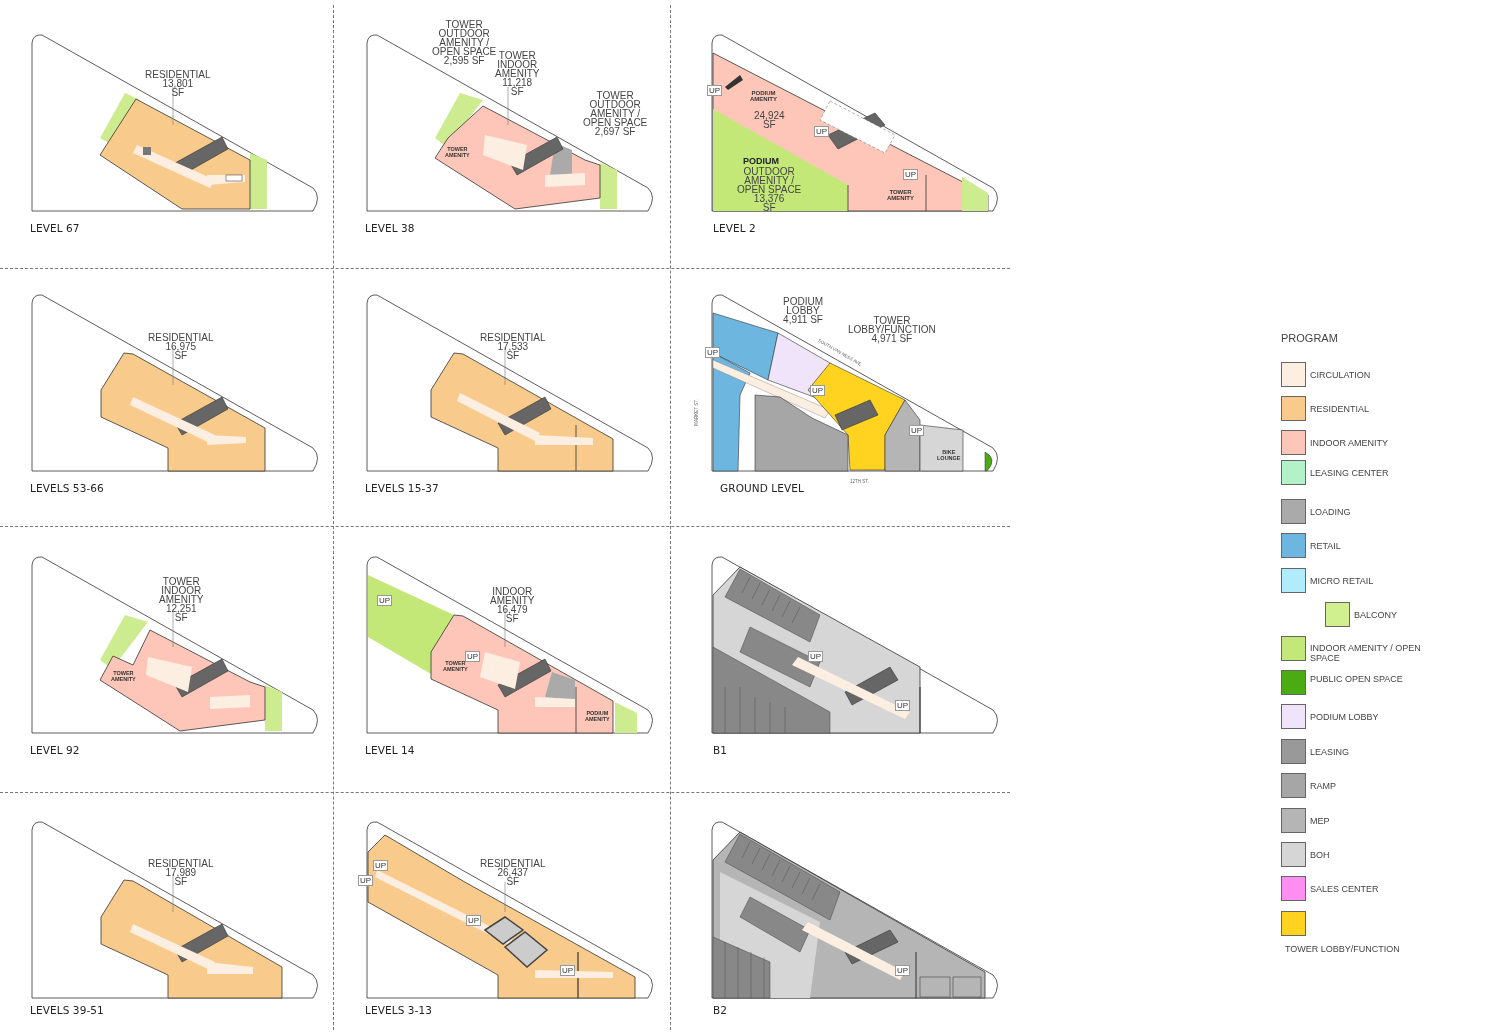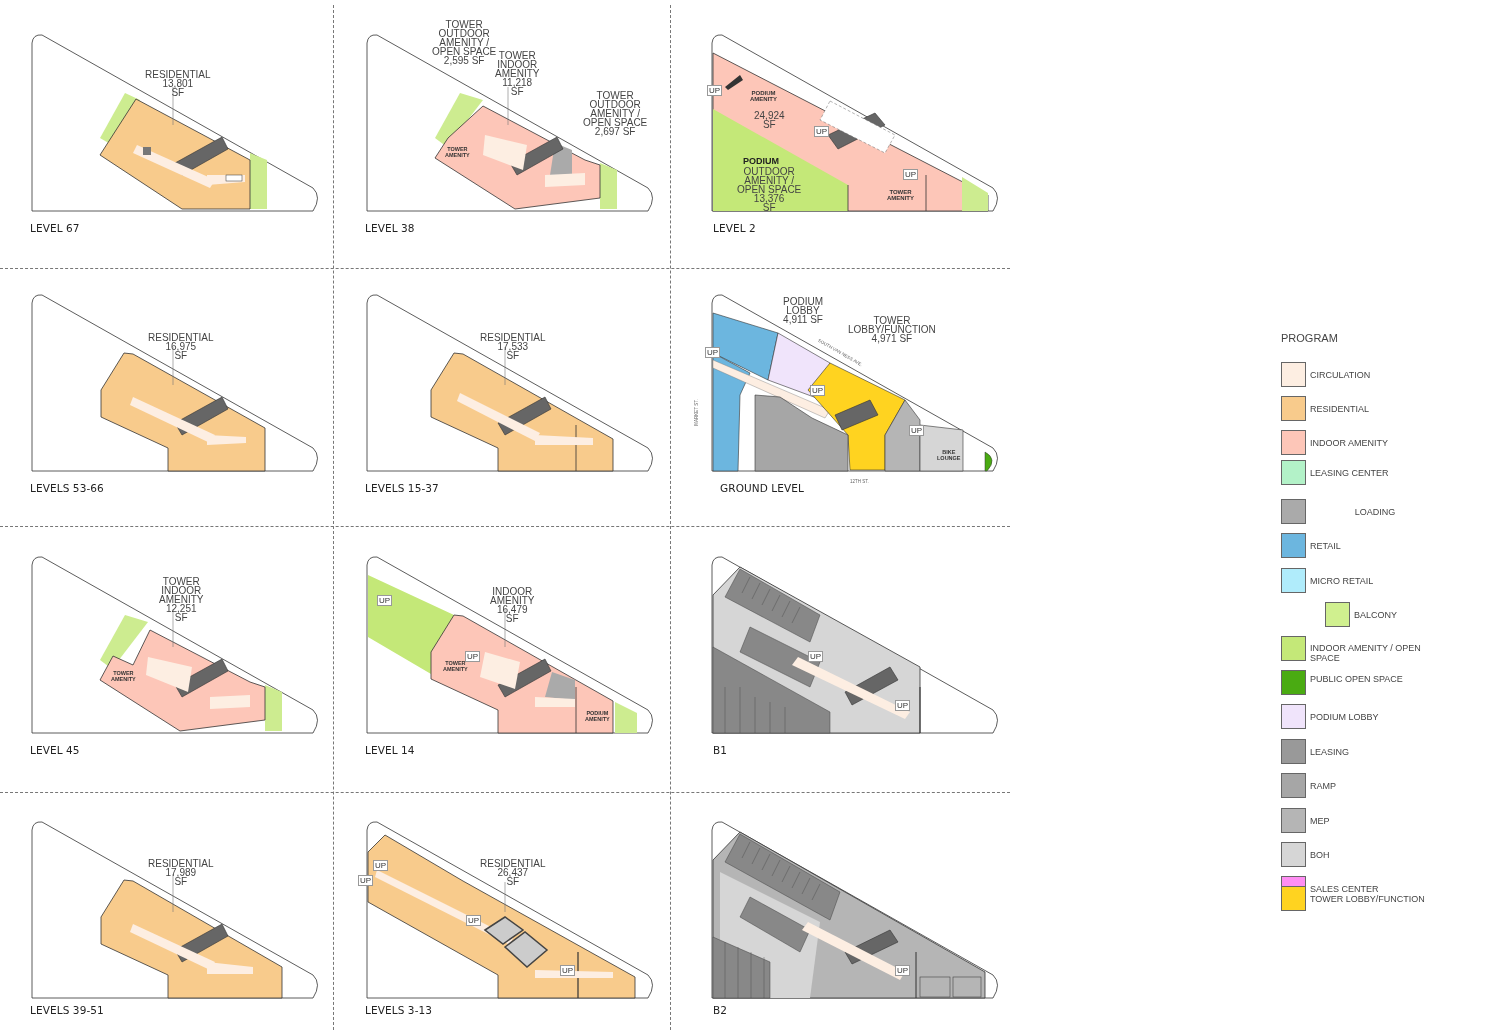--- a/index.html
+++ b/index.html
@@ -183,21 +183,21 @@
     <polygon points="210,150 250,148 250,160 210,162" fill="#fdeee2"></polygon>
     <line x1="173" y1="62" x2="173" y2="100" stroke="#777" stroke-width="0.6"></line>
   </svg>
   <div class="ann" style="left:159px;top:30px;">TOWER
 INDOOR
 AMENITY
 12,251
 SF</div>
   <div class="ann small" style="left:111px;top:123px;">TOWER
 AMENITY</div>
-  <div class="plan-label" style="top:197px;">LEVEL 45</div>
+  <div class="plan-label" style="top:197px;">LEVEL 92</div>
 </div>
 
 <div class="panel" style="left:335px;top:547px;">
   <svg width="320" height="200">
     <path d="M32 18 Q33 9 42 10 L313 163 Q322 172 313 186 L32 186 Z" fill="#fff" stroke="#333" stroke-width="0.8"></path>
     <polygon points="33,28 119,68 97,110 96,127 33,90" fill="#c4e878"></polygon>
     <polygon points="280,155 302,166 302,186 280,186" fill="#cdec90"></polygon>
     <polygon points="119,68 128,69 278,154 278,186 163,186 163,163 96,132 96,105" fill="#fdc6b8" stroke="#333" stroke-width="0.8"></polygon>
     <line x1="241" y1="140" x2="241" y2="186" stroke="#333" stroke-width="0.8"></line>
     <polygon points="217,125 240,133 240,153 210,150" fill="#aaa"></polygon>
@@ -328,21 +328,21 @@
         <div class="legend-text">RESIDENTIAL</div>
       </div>
     <div class="legend-item" style="top:68px;">
         <div class="swatch" style="background:#fdc6b8"></div>
         <div class="legend-text">INDOOR AMENITY</div>
       </div>
     <div class="legend-item" style="top:98px;">
         <div class="swatch" style="background:#b3f2c8"></div>
         <div class="legend-text">LEASING CENTER</div>
       </div>
-    <div class="legend-item" style="top:137px;text-align:center;">
+    <div class="legend-item" style="top:137px;">
         <div class="swatch" style="background:#aaaaaa"></div>
         <div class="legend-text">LOADING</div>
       </div>
     <div class="legend-item" style="top:171px;">
         <div class="swatch" style="background:#6cb6df"></div>
         <div class="legend-text">RETAIL</div>
       </div>
     <div class="legend-item" style="top:206px;">
         <div class="swatch" style="background:#b0ecfb"></div>
         <div class="legend-text">MICRO RETAIL</div>
@@ -376,18 +376,18 @@
         <div class="legend-text">MEP</div>
       </div>
     <div class="legend-item" style="top:480px;">
         <div class="swatch" style="background:#d6d6d6"></div>
         <div class="legend-text">BOH</div>
       </div>
     <div class="legend-item" style="top:514px;">
         <div class="swatch" style="background:#ff8ef3"></div>
         <div class="legend-text">SALES CENTER</div>
       </div>
-    <div class="legend-item" style="top:524px;">
+    <div class="legend-item" style="top:549px;flex-direction:column;">
         <div class="swatch" style="background:#ffd320"></div>
         <div class="legend-text">TOWER LOBBY/FUNCTION</div>
       </div>
   </div>
 </div>
 
 </body></html>

